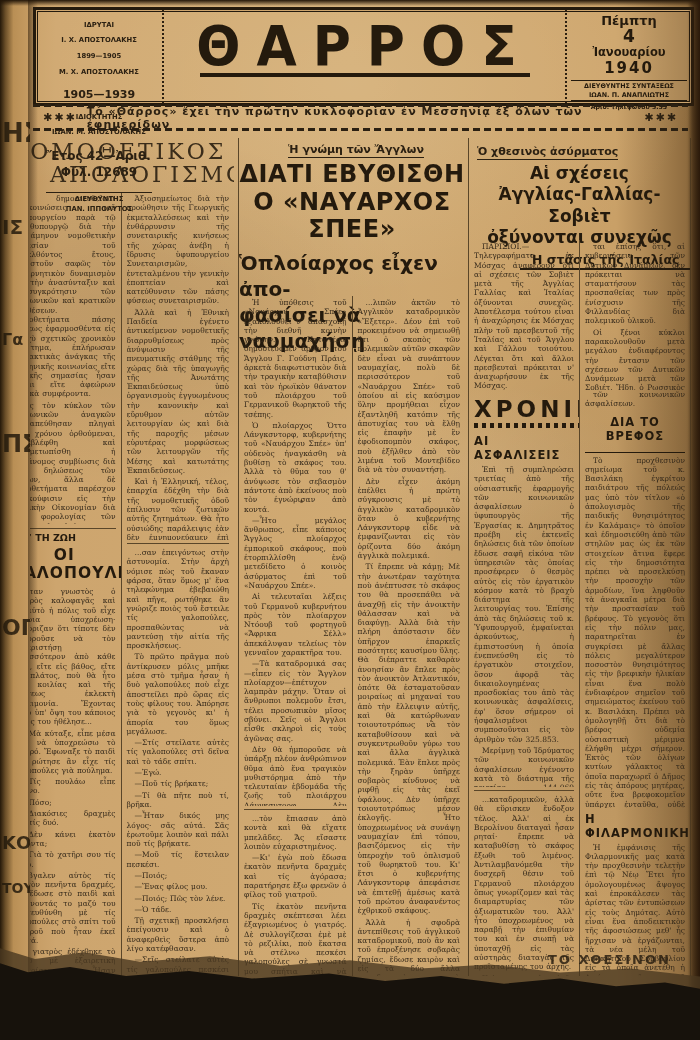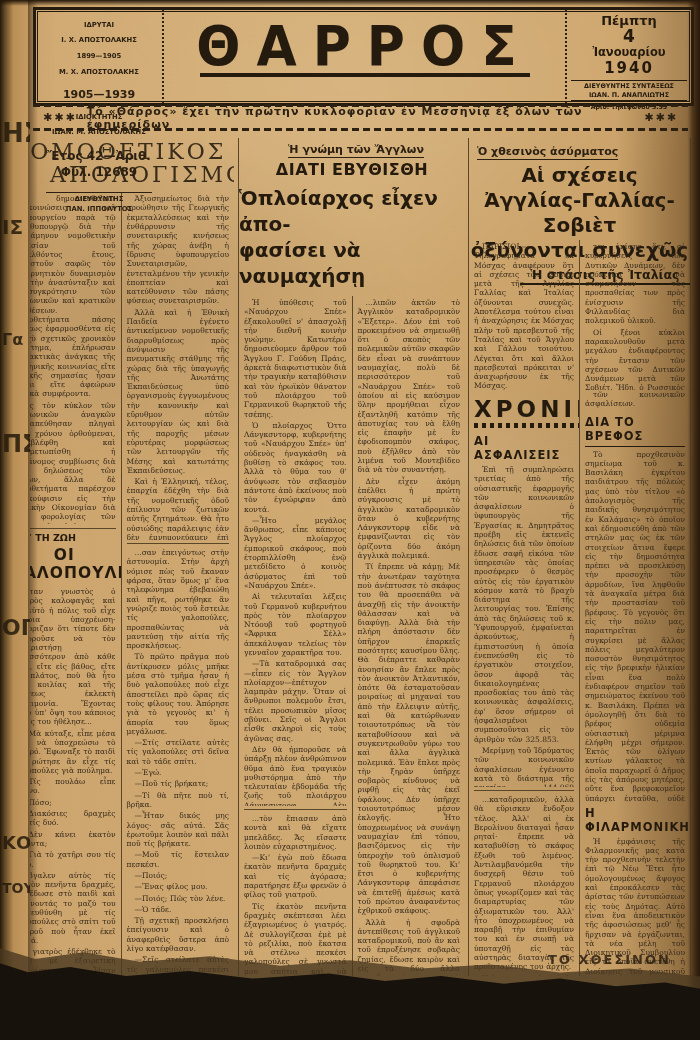--- a/index.html
+++ b/index.html
@@ -63,35 +63,35 @@
   .col + .col{border-left:1px solid #5a4629;}
   .bp{font-size:7.5px;line-height:1.24;text-align:justify;margin:0 0 2px;text-indent:8px;
     color:#362a1b;word-spacing:0.5px;}
   .xrule{border-top:1px solid #5a4629;margin:3px 0 4px;}
   .headA{font-family:"DejaVu Serif",serif;color:#3a2c1a;letter-spacing:3px;
     font-size:22px;line-height:1.05;margin:2px 0 6px;}
   .headA .l2{margin-left:42px;display:block;}
   .kicker{font-family:"DejaVu Sans",sans-serif;font-weight:700;font-size:11px;color:#2b2012;
     border-bottom:1px solid #2b2012;display:inline-block;padding-bottom:1px;margin:2px 0 3px 8px;}
   .headB{font-family:"DejaVu Sans",sans-serif;font-weight:900;color:#241a0d;text-align:center;
-    font-size:16px;line-height:1.15;letter-spacing:0.5px;}
+    font-size:24px;line-height:1.15;letter-spacing:0.5px;}
   .subB{font-family:"DejaVu Sans",sans-serif;font-weight:900;color:#241a0d;text-align:left;
     font-size:20px;line-height:1.3;margin-top:6px;}
   .headC{font-family:"DejaVu Sans",sans-serif;font-weight:900;color:#241a0d;text-align:center;
-    font-size:20px;line-height:1.25;}
+    font-size:17px;line-height:1.25;}
   .subC{font-family:"DejaVu Sans",sans-serif;font-weight:700;color:#241a0d;text-align:center;
     font-size:12.5px;border-bottom:2px solid #241a0d;display:block;width:170px;margin:4px 0 2px auto;
     padding-bottom:1px;}
   .chron-title{font-family:"DejaVu Sans",sans-serif;font-weight:900;font-size:23px;
     letter-spacing:4px;color:#241a0d;margin:6px 0 1px;}
   .chron-orn{height:5px;width:108px;margin-bottom:6px;
     background:repeating-linear-gradient(90deg,#241a0d 0 4px,transparent 4px 8px);}
   .sec-head{font-family:"DejaVu Sans",sans-serif;font-weight:900;font-size:11.5px;color:#241a0d;
     margin:4px 0 3px;letter-spacing:1px;}
-  .sec-head.u{border-bottom:1px solid #241a0d;display:inline-block;padding-bottom:3px;}
+  .sec-head.u{border-bottom:1px solid #241a0d;display:inline-block;padding-bottom:9px;text-align:center;}
   .life-block{border-top:1px solid #5a4629;margin-top:4px;padding-top:3px;}
   .life-kicker{font-family:"DejaVu Sans",sans-serif;font-weight:900;font-size:9.5px;color:#241a0d;}
   .life-title{font-family:"DejaVu Sans",sans-serif;font-weight:900;font-size:15.5px;color:#241a0d;
     text-align:center;margin:3px 0 5px;letter-spacing:1px;}
   .fixed-a1{height:330px;overflow:hidden;}
   .fixed-a2{height:346px;overflow:hidden;}
   .fixed-b1{height:508px;overflow:hidden;}
   .fixed-c-body{height:148px;overflow:hidden;}
   .fixed-asf{height:322px;overflow:hidden;}
   .fixed-vref{height:352px;overflow:hidden;}
@@ -222,20 +222,21 @@
             </div>
         </div>
       </div>
     </div>
 
     <div class="group gB">
       <div class="headB-block" style="text-align:center;">
         <span class="kicker">Ἡ γνώμη τῶν Ἄγγλων</span>
         <div class="headB">
           <div>ΔΙΑΤΙ ΕΒΥΘΙΣΘΗ</div>
+          <div>Ο «ΝΑΥΑΡΧΟΣ ΣΠΕΕ»</div>
         </div>
         <div class="subB">
           <div>Ὁπλοίαρχος εἶχεν ἀπο-</div>
           <div>φασίσει νὰ ναυμαχήσῃ</div>
         </div>
       </div>
       <div class="cols">
         <div class="col">
           <div class="fixed-b1">
               <p class="bp">Ἡ ὑπόθεσις τοῦ «Ναυάρχου Σπέε» ἐξακολουθεῖ ν' ἀπασχολῇ τὴν διεθνῆ κοινὴν γνώμην. Κατωτέρω δημοσιεύομεν ἄρθρον τοῦ Ἄγγλου Γ. Γούδνη Πράις, ἀρκετὰ διαφωτιστικὸν διὰ τὴν τραγικὴν καταβύθισιν καὶ τὸν ἡρωϊκὸν θάνατον τοῦ πλοιάρχου τοῦ Γερμανικοῦ θωρηκτοῦ τῆς τσέπης.</p>

